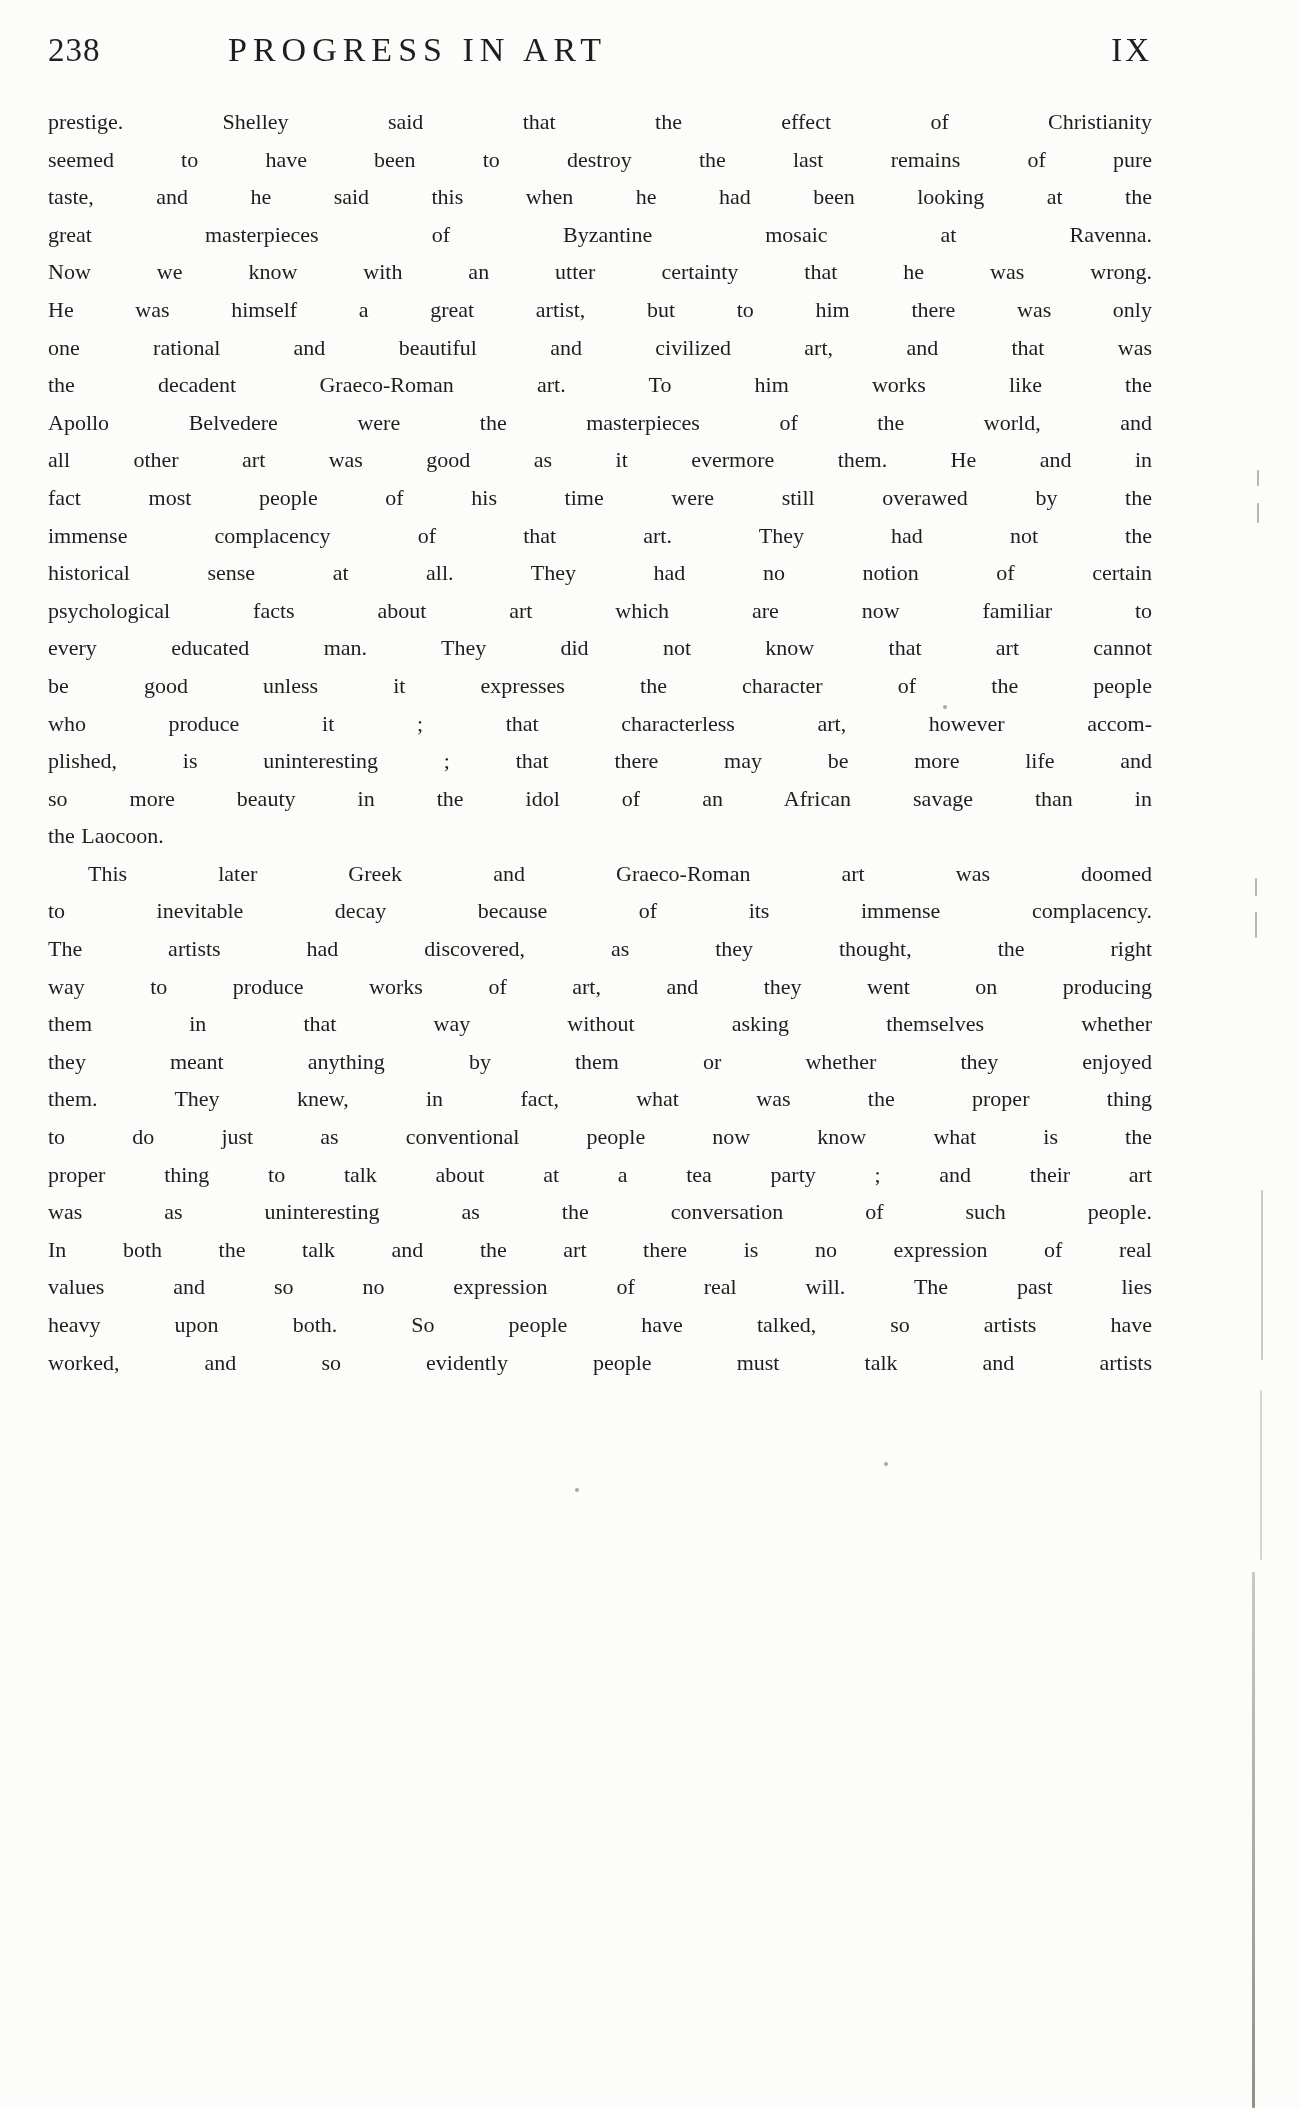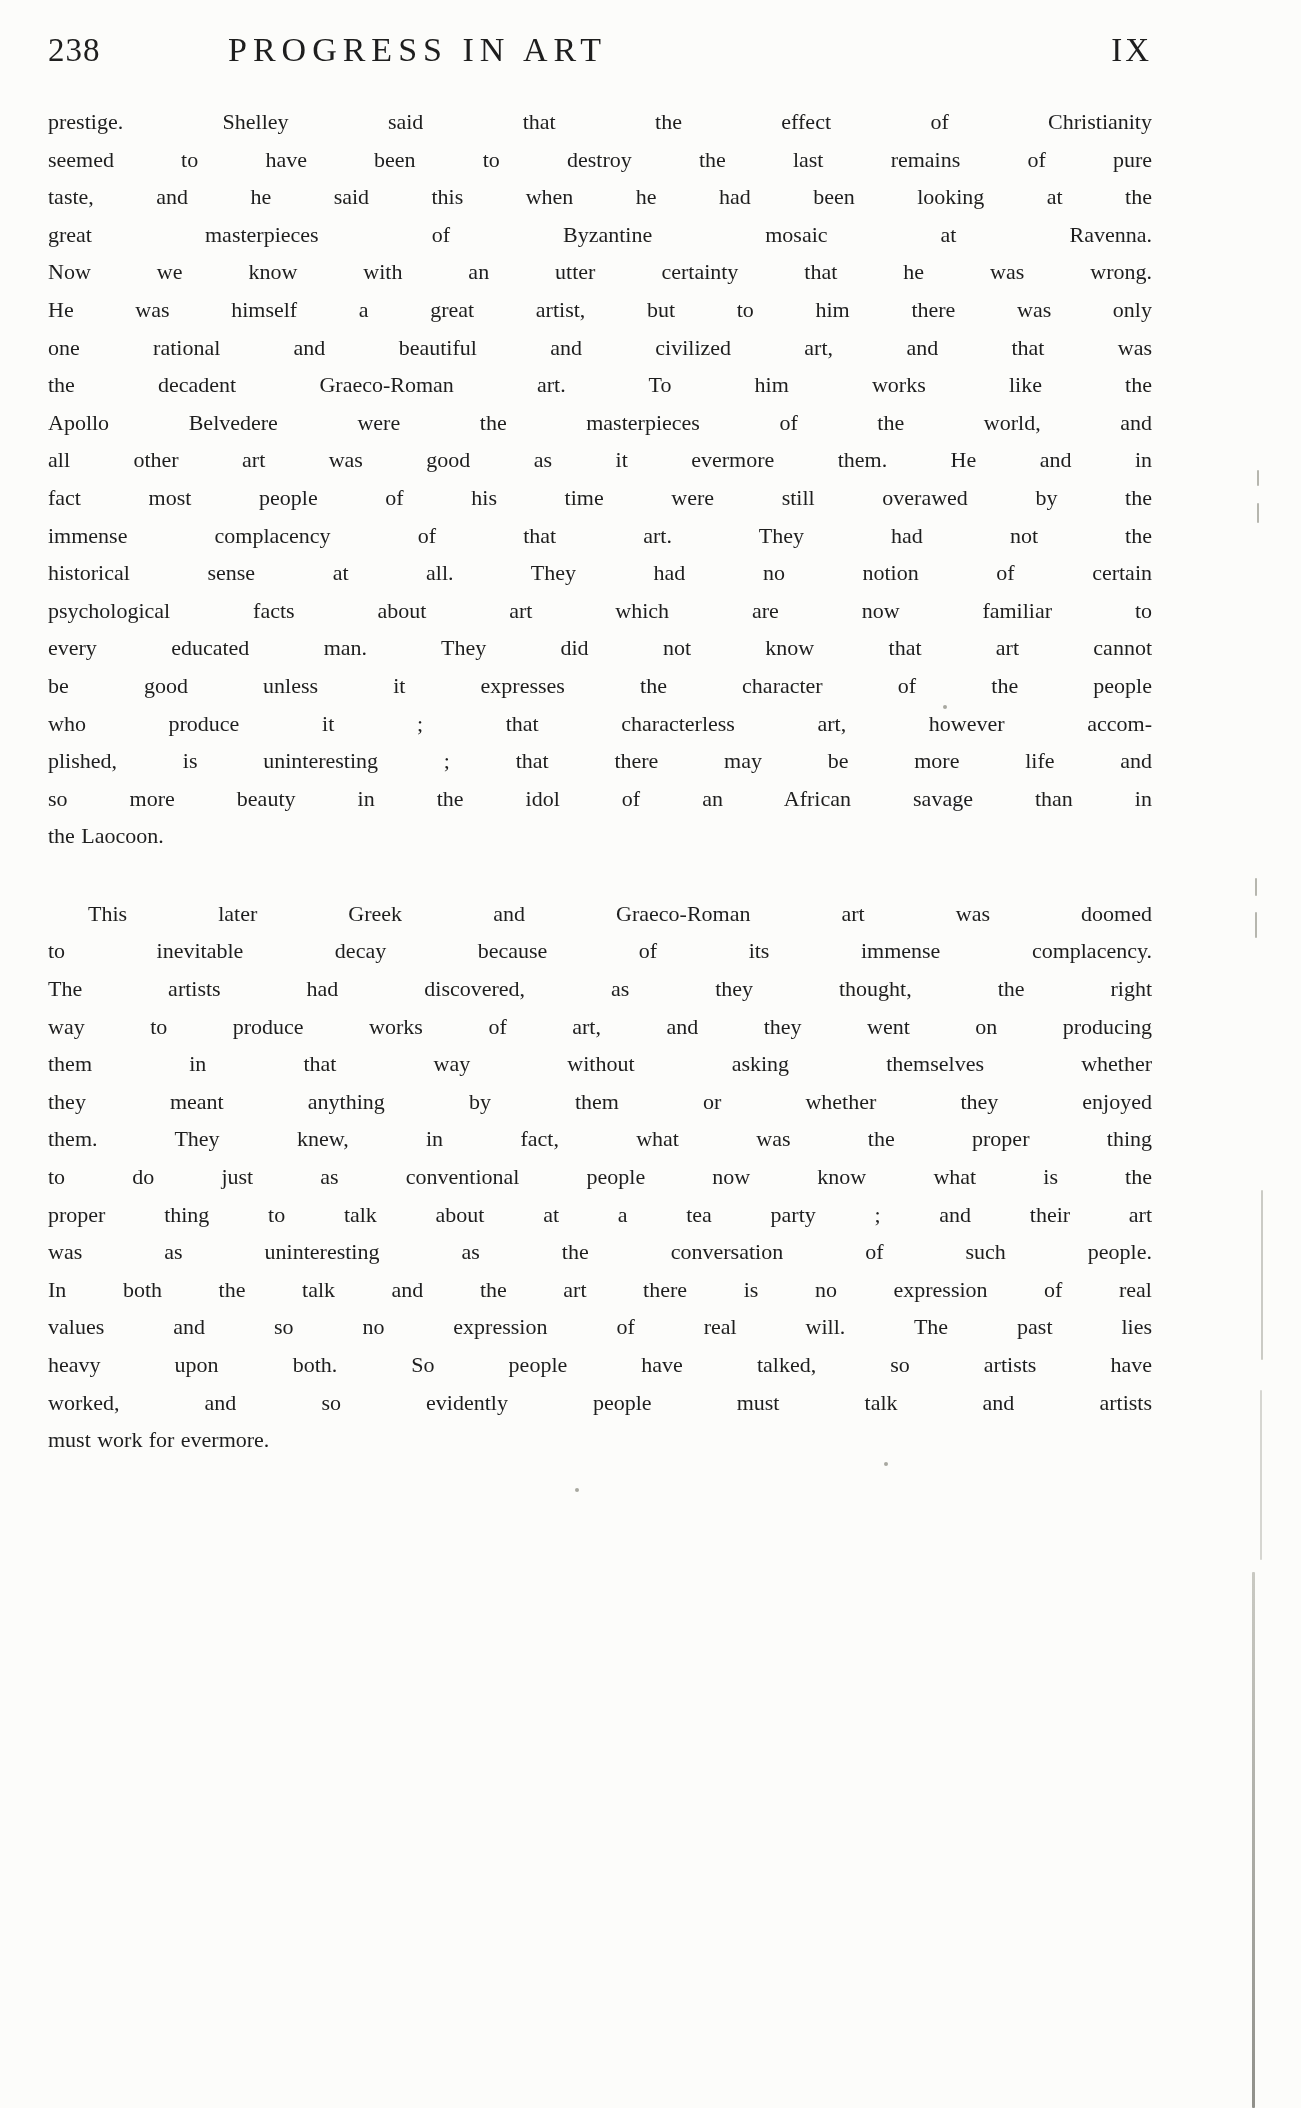--- a/index.html
+++ b/index.html
@@ -53,21 +53,20 @@
     text-align: justify;
     text-align-last: justify;
     white-space: normal;
     word-spacing: 0.04em;
   }
   .line.last {
     text-align-last: left;
   }
   .line.indent {
     text-indent: 40px;
-    margin-top: 40px;
   }
   
   .artifact {
     position: absolute;
     background: #b6b6ae;
     border-radius: 1px;
   }
   .artifact.dot {
     width: 4px;
     height: 4px;
@@ -118,21 +117,20 @@
       <div class="line">them in that way without asking themselves whether</div>
       <div class="line">they meant anything by them or whether they enjoyed</div>
       <div class="line">them. They knew, in fact, what was the proper thing</div>
       <div class="line">to do just as conventional people now know what is the</div>
       <div class="line">proper thing to talk about at a tea party ; and their art</div>
       <div class="line">was as uninteresting as the conversation of such people.</div>
       <div class="line">In both the talk and the art there is no expression of real</div>
       <div class="line">values and so no expression of real will. The past lies</div>
       <div class="line">heavy upon both. So people have talked, so artists have</div>
       <div class="line">worked, and so evidently people must talk and artists</div>
-      <div class="line last">must work for evermore.</div>
     </div>
 
   <div class="artifact" style="left:1257px; top:470px; width:2px; height:16px;"></div>
   <div class="artifact" style="left:1257px; top:503px; width:2px; height:20px;"></div>
   <div class="artifact" style="left:1255px; top:878px; width:2px; height:18px;"></div>
   <div class="artifact" style="left:1255px; top:912px; width:2px; height:26px;"></div>
   <div class="artifact" style="left:1261px; top:1190px; width:2px; height:170px; opacity:0.7;"></div>
   <div class="artifact" style="left:1260px; top:1390px; width:2px; height:170px; opacity:0.55;"></div>
   <div class="artifact edge-line" style="left:1252px; top:1572px; height:536px;"></div>
   <div class="artifact dot" style="left:575px; top:1488px;"></div>

